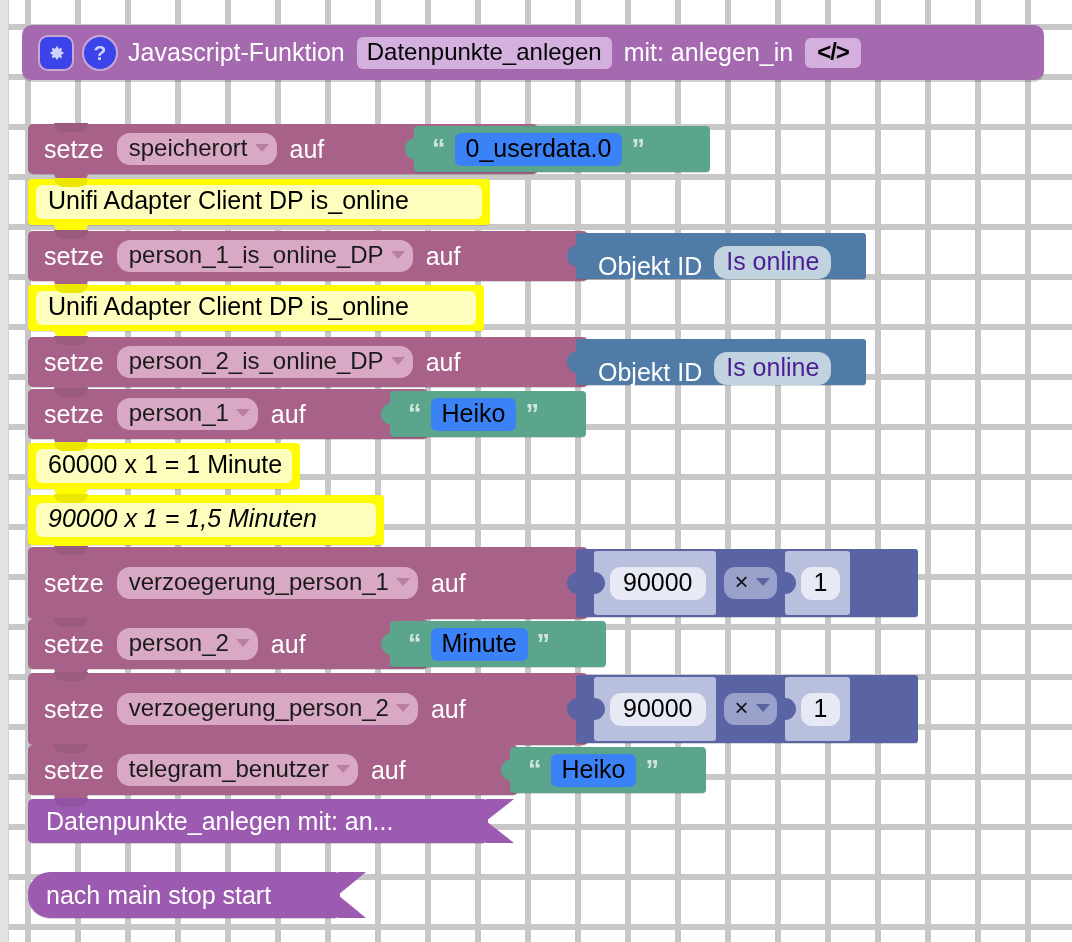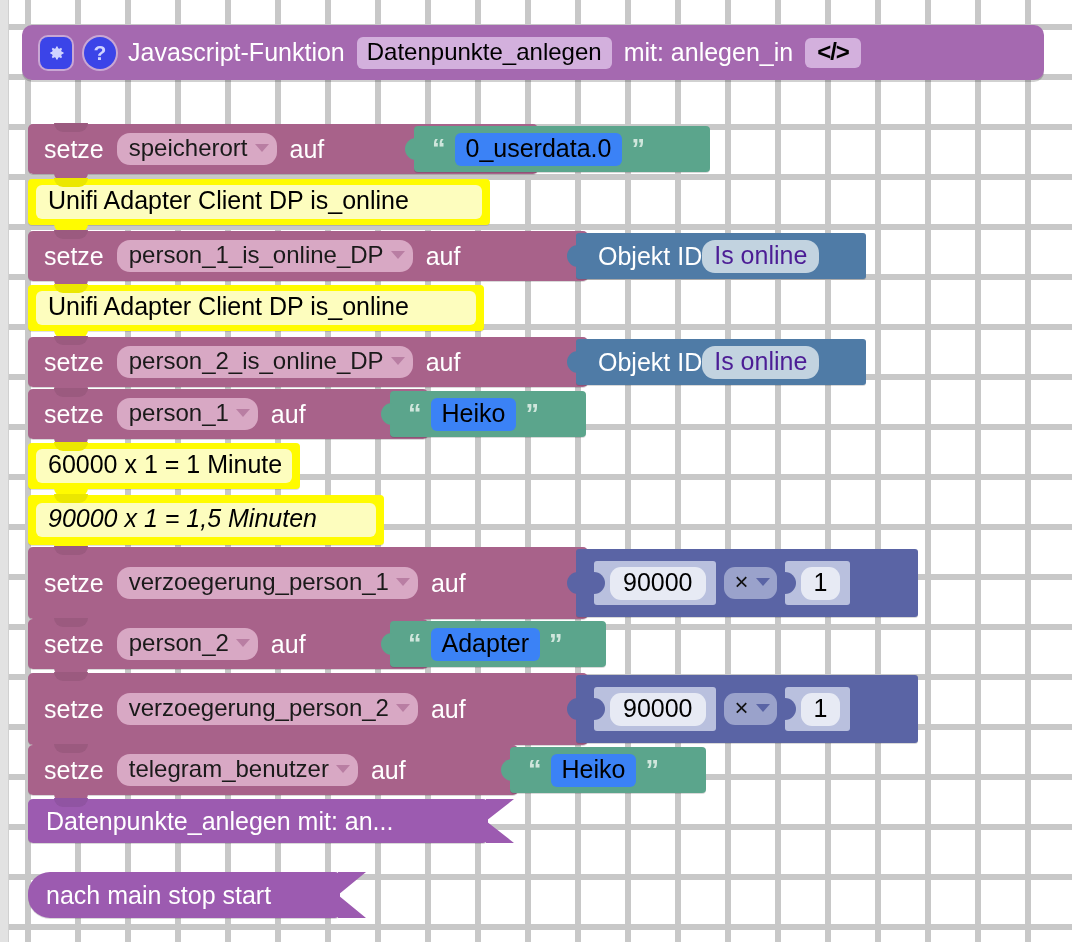--- a/index.html
+++ b/index.html
@@ -187,22 +187,24 @@
     margin-top: -11px;
     width: 11px; height: 22px;
     background: inherit;
     border-radius: 11px 0 0 11px;
   }
 
   
   .objid {
     background: #4f7ba6;
     border-radius: 3px;
+    gap: 12px;
     padding: 0 14px 0 22px;
     box-shadow: 0 1px 0 rgba(0,0,0,.15);
+    align-items: flex-end;
   }
   .objid .val {
     background: #c2d3e0;
     color: #4c1d95;
     border-radius: 13px;
     padding: 3px 12px 5px 12px;
     font-size: 25px;
   }
 
   
@@ -210,21 +212,21 @@
     background: #5a64a5;
     border-radius: 3px;
     gap: 8px;
     padding: 0 10px 0 18px;
     box-shadow: 0 1px 0 rgba(0,0,0,.15);
   }
   .num {
     position: relative;
     background: #b9c0de;
     border-radius: 3px;
-    height: 44px;
+    height: 64px;
     display: flex; align-items: center; justify-content: center;
     padding: 0 10px 0 16px;
   }
   .num .nv {
     background: #e7eaf4;
     color: #000;
     border-radius: 11px;
     padding: 3px 13px 5px 13px;
     font-size: 25px;
   }
@@ -386,21 +388,21 @@
   <div class="blk setze notch-top notch-bot" style="left:28px; top:619px; width:400px; height:50px;">
     <span class="lbl">setze</span>
     <span class="dd">
       <span>person_2</span>
       <i class="caret"></i>
     </span>
     <span class="lbl">auf</span>
   </div>
   <div class="blk str plug" style="left:390px; top:621px; width:216px; height:46px;">
     <span class="q">“</span>
-    <span class="val">Adapter</span>
+    <span class="val">Minute</span>
     <span class="q">”</span>
   </div>
 
   <div class="blk setze notch-top notch-bot" style="left:28px; top:673px; width:560px; height:72px;">
     <span class="lbl">setze</span>
     <span class="dd">
       <span>verzoegerung_person_2</span>
       <i class="caret"></i>
     </span>
     <span class="lbl">auf</span>

